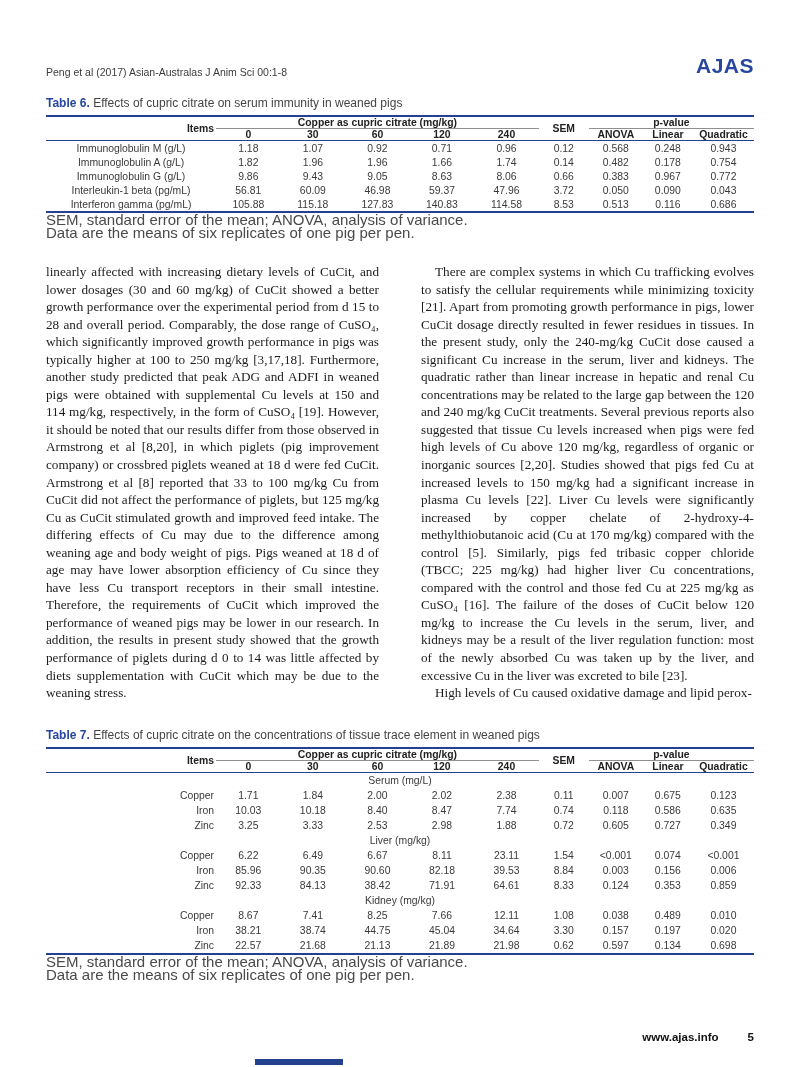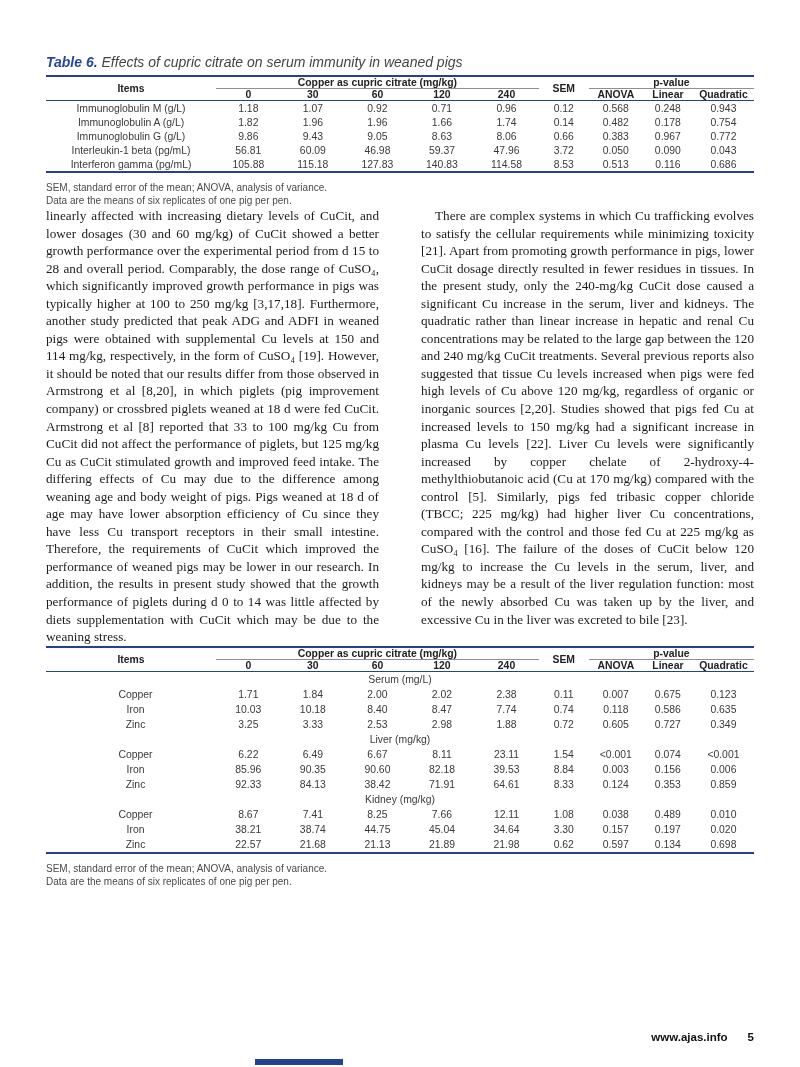--- a/index.html
+++ b/index.html
@@ -13,81 +13,85 @@
     overflow: hidden;
     font-family: "Liberation Sans", sans-serif;
     color: #333;
   }
   
   .page-header { display: flex; justify-content: space-between; align-items: flex-end; margin-bottom: 18px; }
   .citation { font-size: 10.5px; color: #3c3c3c; }
   .logo { font-size: 21px; font-weight: bold; color: #27479e; letter-spacing: 0.5px; font-family: "Liberation Sans", sans-serif; }
 
   
-  .tcaption { font-size: 14px; color: #444; margin-bottom: 5px; font-style: italic; }
+  .tcaption { font-size: 12px; color: #444; margin-bottom: 5px; }
   .tcaption .tlabel { font-weight: bold; color: #27479e; }
 
   
   table.dtable {
     width: 100%;
     border-collapse: collapse;
     border-top: 2px solid #24418f;
     border-bottom: 2px solid #24418f;
     font-size: 10.4px;
     color: #3a3a3a;
     table-layout: fixed;
   }
   table.dtable th { font-weight: bold; color: #222; }
   table.dtable thead th { padding: 0 2px; vertical-align: middle; }
   table.dtable thead .spanner { border-bottom: 1px solid #8f8f8f; }
   table.dtable thead tr:last-child th,
   table.dtable thead th[rowspan] { border-bottom: 1px solid #24418f; }
   table.dtable td { padding: 1.5px 2px; text-align: center; }
   table.dtable .t7 td { padding: 2px 2px; }
   table.dtable td.rowlabel { text-align: center; }
-  table.dtable td.sublabel { text-align: center; padding-left: 11px; }
+  table.dtable td.sublabel { text-align: right; padding-left: 11px; }
   table.dtable td.grouplabel { text-align: center; }
-  th.items-h { text-align: center; }
+  th.items-h { text-align: right; }
   col.c-items { width: 24.5%; }
   col.c-dose  { width: 9.3%; }
   col.c-sem   { width: 7.2%; }
   col.c-anova { width: 7.8%; }
   col.c-lin   { width: 7.2%; }
   col.c-quad  { width: 8.8%; }
 
-  .footnotes { font-size: 10px; color: #4a4a4a; line-height: 13px; margin-top: 8px; }
-
-  
-  .body-text { display: flex; gap: 42px; }
+  .footnotes { font-size: 15px; color: #4a4a4a; line-height: 13px; margin-top: 0; }
+
+  
+  .body-text { display: flex; gap: 42px; margin-top: 24px; }
   .textcol {
     width: 339px;
     font-family: "Liberation Serif", serif;
     font-size: 13.2px;
     line-height: 17.55px;
     color: #1c1c1c;
     text-align: justify;
   }
   .textcol p.indent { text-indent: 14px; }
 
   
   .page-footer {
     position: absolute; right: 46px; bottom: 24px;
     font-size: 11.5px; font-weight: bold; color: #111;
-    display: flex; gap: 20px; align-items: baseline;
+    display: flex; gap: 29px; align-items: baseline;
   }
   .accent-bar {
     position: absolute; left: 255px; bottom: 2px;
     width: 88px; height: 6px; background: #24418f;
   }
 </style>
 </head>
 <body>
 
 <div class="page">
 
+  <div class="page-header">
+    <span class="citation">Peng et al (2017) Asian-Australas J Anim Sci 00:1-8</span>
+    <span class="logo">AJAS</span>
+  </div>
 
   <div class="tcaption">
     <span class="tlabel">Table 6.</span>
     <span>Effects of cupric citrate on serum immunity in weaned pigs</span>
   </div>
   <table class="dtable" id="table6">
       <colgroup>
         <col class="c-items">
         <col class="c-dose">
         <col class="c-dose">
@@ -184,23 +188,28 @@
       <div>SEM, standard error of the mean; ANOVA, analysis of variance.</div>
       <div>Data are the means of six replicates of one pig per pen.</div>
     </div>
 
   <div class="body-text">
     <div class="textcol" id="leftcol">
         <p>linearly affected with increasing dietary levels of CuCit, and lower dosages (30 and 60 mg/kg) of CuCit showed a better growth performance over the experimental period from d 15 to 28 and overall period. Comparably, the dose range of CuSO₄, which significantly improved growth performance in pigs was typically higher at 100 to 250 mg/kg [3,17,18]. Furthermore, another study predicted that peak ADG and ADFI in weaned pigs were obtained with supplemental Cu levels at 150 and 114 mg/kg, respectively, in the form of CuSO₄ [19]. However, it should be noted that our results differ from those observed in Armstrong et al [8,20], in which piglets (pig improvement company) or crossbred piglets weaned at 18 d were fed CuCit. Armstrong et al [8] reported that 33 to 100 mg/kg Cu from CuCit did not affect the performance of piglets, but 125 mg/kg Cu as CuCit stimulated growth and improved feed intake. The differing effects of Cu may due to the difference among weaning age and body weight of pigs. Pigs weaned at 18 d of age may have lower absorption efficiency of Cu since they have less Cu transport receptors in their small intestine. Therefore, the requirements of CuCit which improved the performance of weaned pigs may be lower in our research. In addition, the results in present study showed that the growth performance of piglets during d 0 to 14 was little affected by diets supplementation with CuCit which may be due to the weaning stress.</p>
       </div>
     <div class="textcol" id="rightcol">
         <p class="indent">There are complex systems in which Cu trafficking evolves to satisfy the cellular requirements while minimizing toxicity [21]. Apart from promoting growth performance in pigs, lower CuCit dosage directly resulted in fewer residues in tissues. In the present study, only the 240-mg/kg CuCit dose caused a significant Cu increase in the serum, liver and kidneys. The quadratic rather than linear increase in hepatic and renal Cu concentrations may be related to the large gap between the 120 and 240 mg/kg CuCit treatments. Several previous reports also suggested that tissue Cu levels increased when pigs were fed high levels of Cu above 120 mg/kg, regardless of organic or inorganic sources [2,20]. Studies showed that pigs fed Cu at increased levels to 150 mg/kg had a significant increase in plasma Cu levels [22]. Liver Cu levels were significantly increased by copper chelate of 2-hydroxy-4-methylthiobutanoic acid (Cu at 170 mg/kg) compared with the control [5]. Similarly, pigs fed tribasic copper chloride (TBCC; 225 mg/kg) had higher liver Cu concentrations, compared with the control and those fed Cu at 225 mg/kg as CuSO₄ [16]. The failure of the doses of CuCit below 120 mg/kg to increase the Cu levels in the serum, liver, and kidneys may be a result of the liver regulation function: most of the newly absorbed Cu was taken up by the liver, and excessive Cu in the liver was excreted to bile [23].</p>
+        <p class="indent">High levels of Cu caused oxidative damage and lipid perox-</p>
       </div>
   </div>
 
+  <div class="tcaption" style="margin-top:26px;">
+    <span class="tlabel">Table 7.</span>
+    <span>Effects of cupric citrate on the concentrations of tissue trace element in weaned pigs</span>
+  </div>
   <table class="dtable" id="table7">
       <colgroup>
         <col class="c-items">
         <col class="c-dose">
         <col class="c-dose">
         <col class="c-dose">
         <col class="c-dose">
         <col class="c-dose">
         <col class="c-sem">
         <col class="c-anova">

